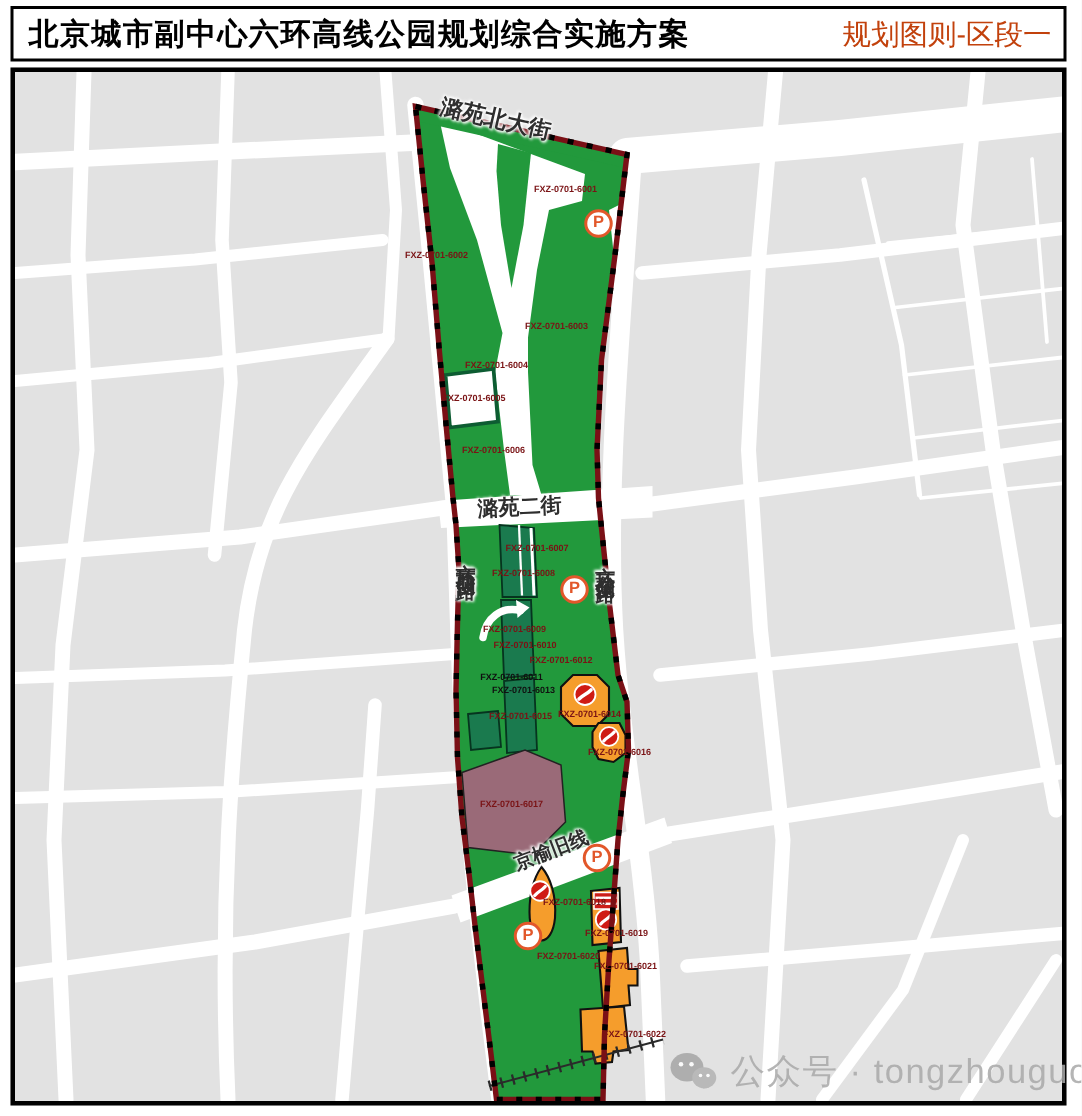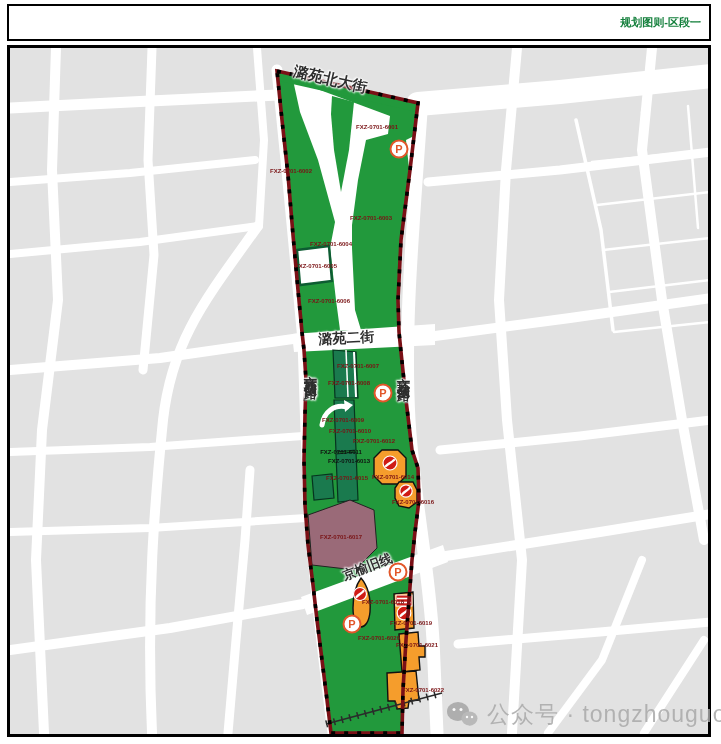--- a/index.html
+++ b/index.html
@@ -2,21 +2,21 @@
 <html><head>
 <meta charset="utf-8">
 <style>
   html,body{margin:0;padding:0;background:#fff;}
   #page{position:relative;width:721px;height:744px;background:#fff;overflow:hidden;
         font-family:"Liberation Sans","DejaVu Sans",sans-serif;}
   
   #header{position:absolute;left:7px;top:4px;width:704px;height:37px;background:#fff;
           border:2px solid #000;box-sizing:border-box;display:flex;align-items:center;}
   #header .title{font-size:20px;font-weight:bold;color:#000;margin-left:10px;letter-spacing:1px;white-space:nowrap;}
-  #header .right{margin-left:auto;margin-right:8px;font-size:11px;font-weight:bold;color:#15803d;white-space:nowrap;}
+  #header .right{margin-left:auto;margin-right:8px;font-size:19px;font-weight:normal;color:#c2410c;white-space:nowrap;}
   
   #mapframe{position:absolute;left:7px;top:45px;width:704px;height:692px;border:3px solid #000;
             box-sizing:border-box;background:#e2e2e2;overflow:hidden;}
   #mapsvg{position:absolute;left:0;top:0;}
   
   .ov{position:absolute;z-index:3;white-space:nowrap;pointer-events:none;}
   .street{color:#2e2e2e;font-weight:700;
           text-shadow:0 0 2px #fff,0 0 2px #fff,1px 1px 2px #fff,-1px -1px 2px #fff;}
   .vtext{writing-mode:vertical-rl;text-orientation:upright;letter-spacing:3px;font-size:13px;}
   .plabel{font-size:6px;color:#7a1315;font-weight:600;transform:translate(-50%,-50%);}
@@ -27,20 +27,21 @@
   
   #watermark{position:absolute;z-index:5;left:446px;top:699px;display:flex;align-items:center;gap:9px;opacity:.85;}
   #watermark .wm-text{font-size:23px;color:#a9a9a9;letter-spacing:1px;white-space:nowrap;}
 </style>
 </head>
 <body>
 
 <div id="page">
 
   <div id="header">
+    <div class="title">北京城市副中心六环高线公园规划综合实施方案</div>
     <div class="right">规划图则-区段一</div>
   </div>
 
   <div id="mapframe">
     <svg id="mapsvg" width="698" height="686" viewBox="10 48 698 686" xmlns="http://www.w3.org/2000/svg">
 
       <rect x="10" y="48" width="698" height="686" fill="#e2e2e2"></rect>
 
       <g stroke="#fff" fill="none" stroke-linecap="round" stroke-linejoin="round">
         <path d="M10,108 L150,101 L278,95" stroke-width="11"></path>

